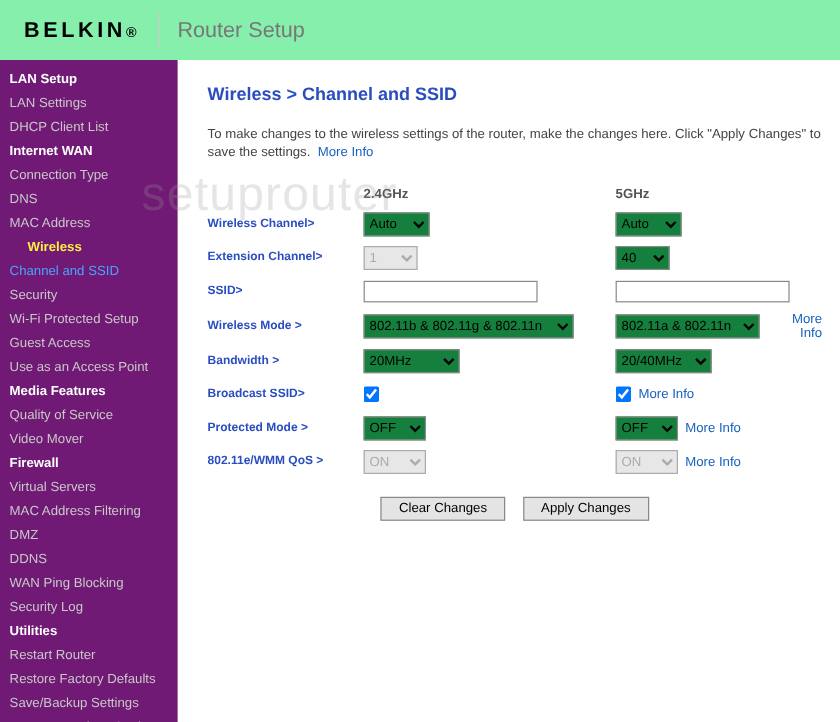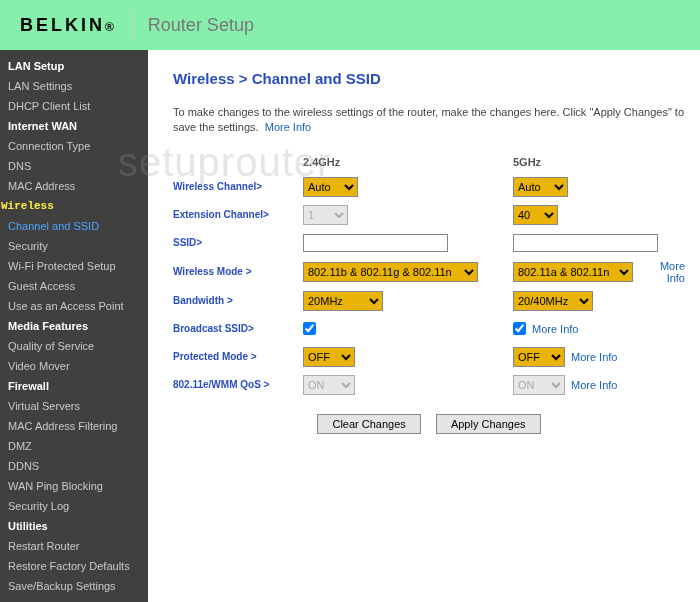--- a/index.html
+++ b/index.html
@@ -3,40 +3,40 @@
 <meta charset="utf-8">
 <style>
 * { box-sizing: border-box; margin: 0; padding: 0; }
 body { font-family: Arial, Helvetica, sans-serif; font-size: 11px; background: #fff; width: 700px; height: 602px; overflow: hidden; position: relative; }
 .header { height: 50px; display: flex; align-items: center; padding-left: 20px; background: #86efac; }
 .logo { font-family: "Arial Black", Arial, sans-serif; font-size: 18px; font-weight: 900; letter-spacing: 3px; color: #000; }
 .logo-dot { font-size: 12px; vertical-align: baseline; }
 .divider { width: 1px; height: 30px; background: #ccc; margin: 0 15px; }
 .hdr-title { font-size: 18px; color: #777; font-weight: normal; }
 .layout { display: flex; height: 552px; }
-.sidebar { width: 148px; background: #404040; padding: 6px 0; overflow: hidden; }
+.sidebar { width: 148px; background: #701a75; padding: 6px 0; overflow: hidden; }
 .sb-section { color: #fff; font-weight: bold; font-size: 11px; padding: 4px 8px; cursor: default; }
 .sb-item { color: #c8c8c8; font-size: 11px; padding: 4px 8px 4px 8px; cursor: pointer; }
-.sb-active-section { color: #ffee44; font-weight: bold; font-size: 11px; padding: 4px 1px; font-family: Liberation Mono, monospace; }
+.sb-active-section { color: #ffee44; font-weight: bold; font-size: 11px; padding: 4px 23px; }
 .sb-active { color: #4aa3ff; font-size: 11px; padding: 4px 8px; }
 .main { flex: 1; padding: 20px 15px 10px 25px; position: relative; }
 .breadcrumb { color: #2a4dbf; font-weight: bold; font-size: 15px; margin-bottom: 18px; }
 .instr { color: #444; font-size: 11px; margin-bottom: 4px; line-height: 1.4; }
 .more-info { color: #1762bf; cursor: pointer; text-align: right; }
 .watermark { position: absolute; top: 90px; left: -30px; font-size: 40px; color: rgba(150,150,150,0.25); font-weight: normal; pointer-events: none; z-index: 5; letter-spacing: 1px; }
 .form-grid { margin-top: 20px; }
 .col-headers { display: flex; margin-bottom: 8px; }
 .label-col { width: 130px; }
 .val-col { width: 210px; color: #555; font-weight: bold; font-size: 11px; }
 .val-col + .val-col { width: auto; }
 .frow { display: flex; align-items: center; margin-bottom: 6px; min-height: 22px; }
 .flabel { width: 130px; color: #2a4dbf; font-weight: bold; font-size: 10px; }
 .fval { width: 210px; display: flex; align-items: center; gap: 6px; }
 .fval2 { flex: 1; display: flex; align-items: center; gap: 6px; }
-select { font-size: 11px; background: #eab308; border: 1px solid #888; height: 20px; }
+select { font-size: 11px; background: #15803d; border: 1px solid #888; height: 20px; }
 select.disabled { color: #888; background: #ddd; }
 input[type="text"] { font-size: 11px; height: 18px; border: 1px solid #888; padding: 0 2px; }
 input[type="checkbox"] { width: 13px; height: 13px; }
 .btn-row { text-align: center; margin-top: 18px; }
 button.act { font-size: 11px; padding: 3px 14px; background: #e4e4e4; border: 1px solid #888; cursor: pointer; margin: 0 6px; }
 </style>
 </head>
 <body>
 
 <div class="header">

